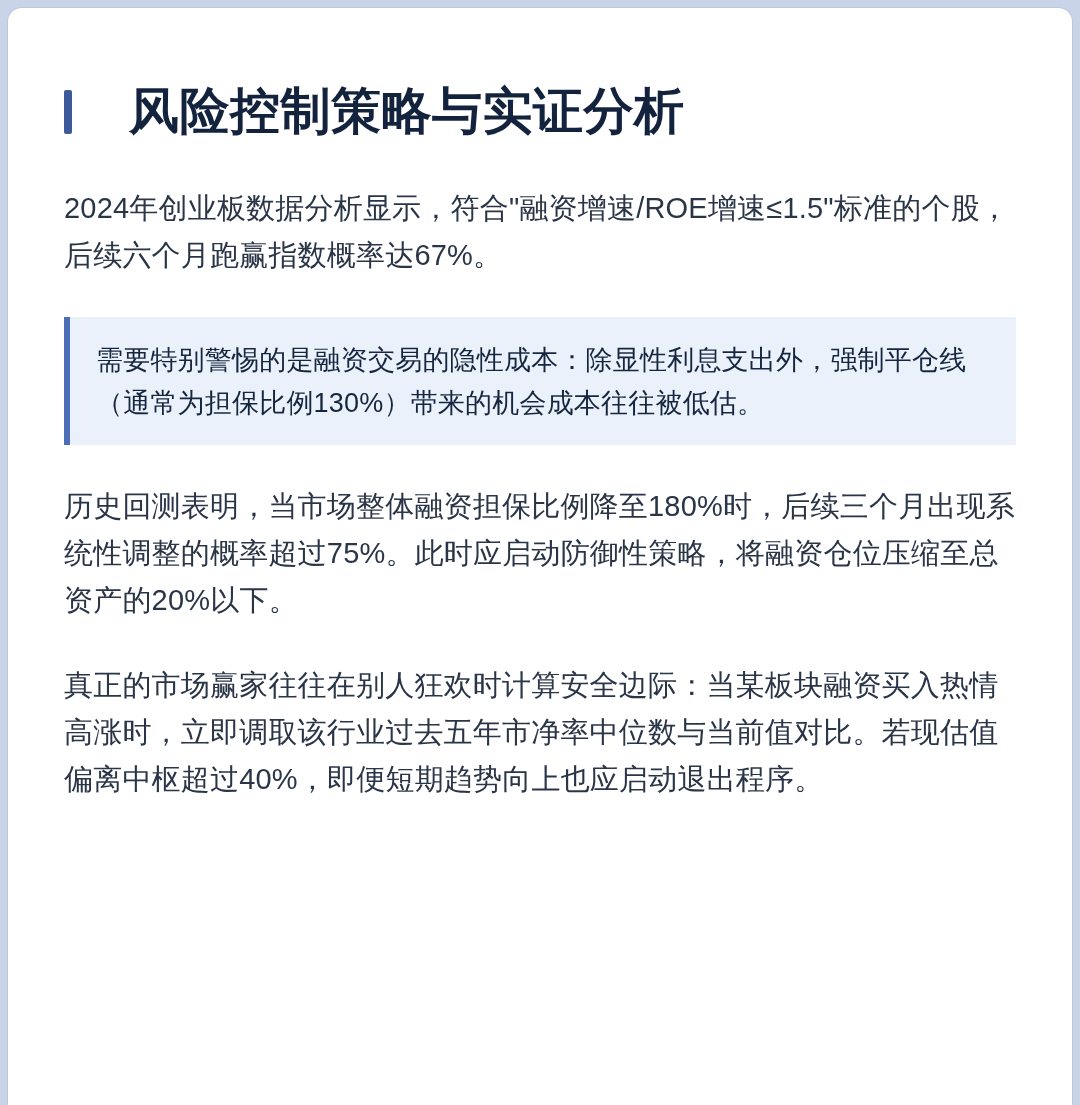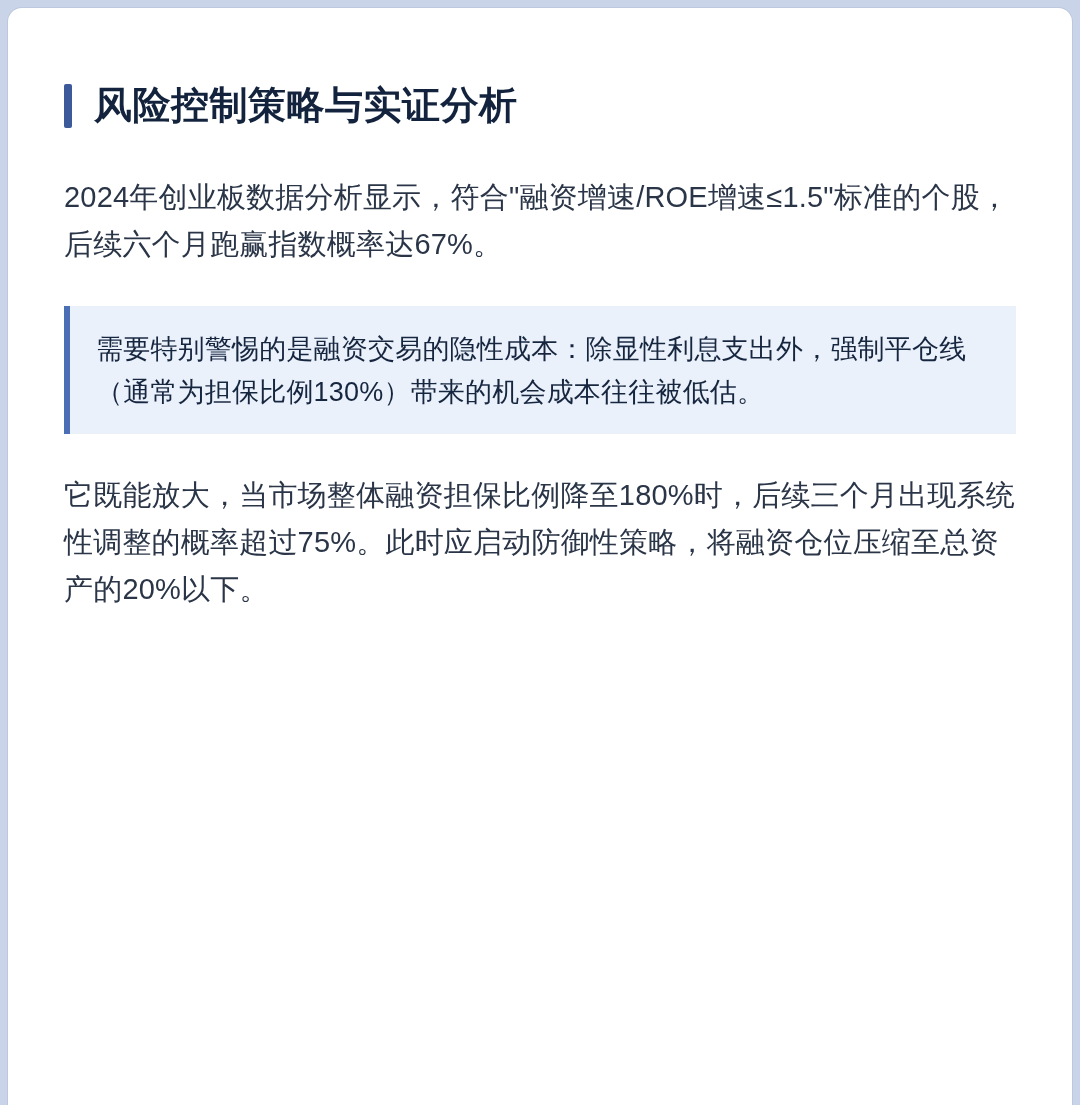--- a/index.html
+++ b/index.html
@@ -34,25 +34,26 @@
   }
   .title-bar {
     width: 8px;
     height: 44px;
     background: #3c5a99;
     border-radius: 2px;
     margin-right: 22px;
     flex: 0 0 auto;
   }
   .title-text {
-    font-size: 38px;
+    font-size: 50px;
     font-weight: bold;
     color: #13233d;
     letter-spacing: 0.5px;
     line-height: 1.1;
+    margin-left: 35px;
   }
   p.para {
     font-size: 29px;
     line-height: 1.62;
     color: #2a3547;
     margin: 0 0 38px 0;
     letter-spacing: 0.2px;
   }
   .callout {
     background: #eaf1fb;
@@ -79,16 +80,17 @@
       <div class="title-bar"></div>
       <div class="title-text">风险控制策略与实证分析</div>
     </div>
 
     <p class="para">2024年创业板数据分析显示，符合"融资增速/ROE增速≤1.5"标准的个股，后续六个月跑赢指数概率达67%。</p>
 
     <div class="callout">
       <p>需要特别警惕的是融资交易的隐性成本：除显性利息支出外，强制平仓线（通常为担保比例130%）带来的机会成本往往被低估。</p>
     </div>
 
-    <p class="para">它既能放大，当市场整体融资担保比例降至180%时，后续三个月出现系统性调整的概率超过75%。此时应启动防御性策略，将融资仓位压缩至总资产的20%以下。</p>
+    <p class="para">历史回测表明，当市场整体融资担保比例降至180%时，后续三个月出现系统性调整的概率超过75%。此时应启动防御性策略，将融资仓位压缩至总资产的20%以下。</p>
+    <p class="para">真正的市场赢家往往在别人狂欢时计算安全边际：当某板块融资买入热情高涨时，立即调取该行业过去五年市净率中位数与当前值对比。若现估值偏离中枢超过40%，即便短期趋势向上也应启动退出程序。</p>
 
   </div>
 </div>
 
 </body></html>

